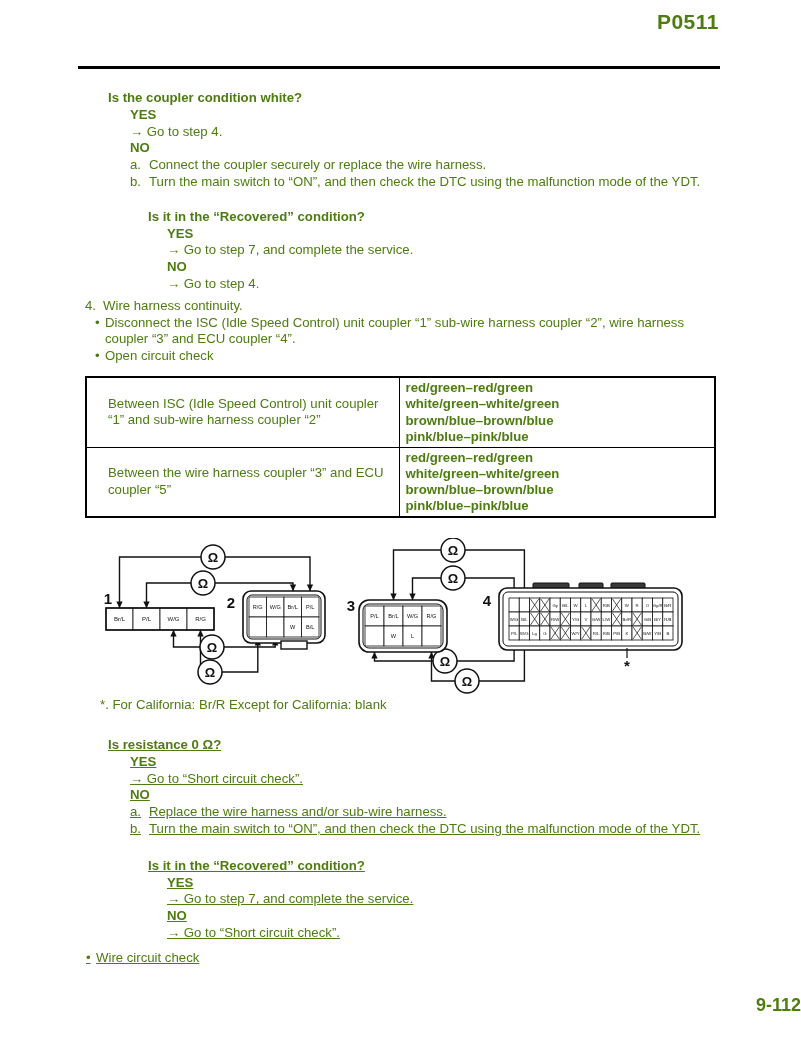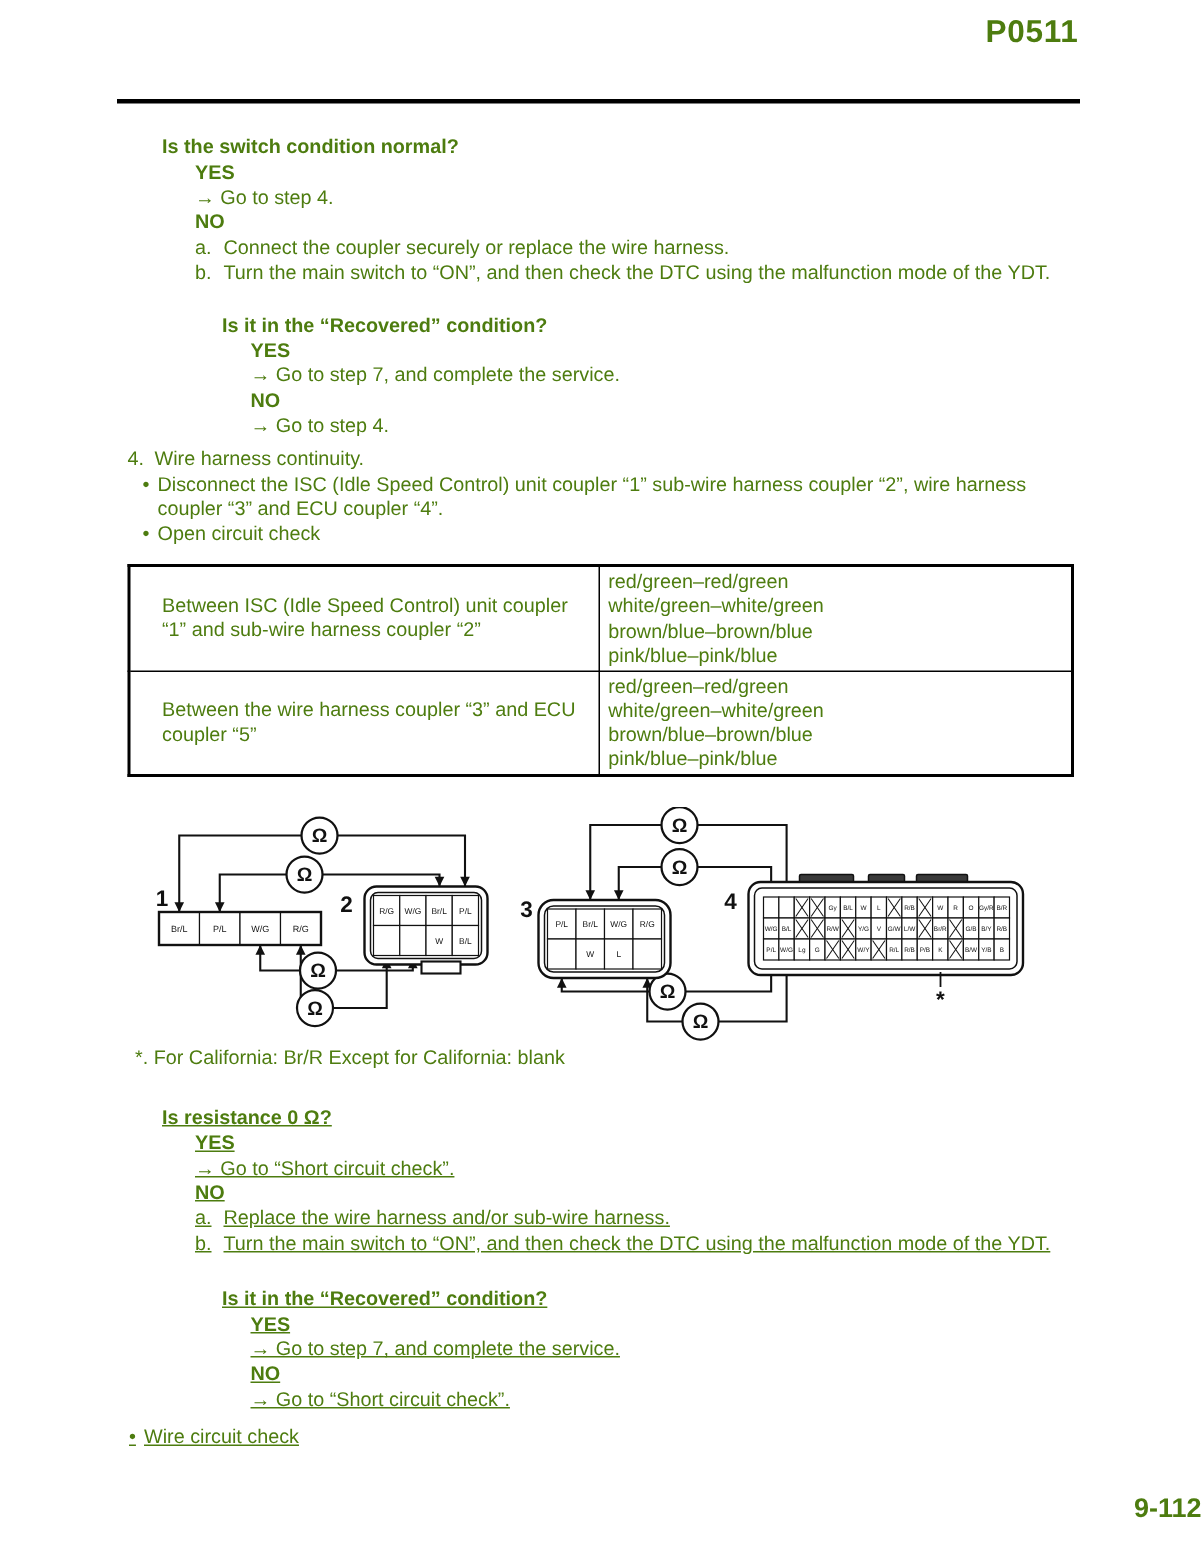--- a/index.html
+++ b/index.html
@@ -18,40 +18,40 @@
   .bullet-g{ flex:none; width:10px; }
   .num-g{ flex:none; width:18px; }
   .pl7{ padding-left:7px } .pl17{ padding-left:17px } .pl8{ padding-left:8px }
   .sp18{ height:18px } .sp20{ height:20px } .sp5{ height:5px } .sp8{ height:8px }
 
   .ctable { position:absolute; top:376px; left:85px; width:631px;
             border-collapse:collapse; border:2.5px solid #000; table-layout:fixed; }
   .ctable td { border:1.5px solid #000; font-size:13.2px; line-height:16.3px; padding:1px 6px; }
   .ctable tr { height:70px; }
   td.loc { vertical-align:middle; padding-left:21px; }
-  td.wires { vertical-align:top; padding-top:2px; }
+  td.wires { vertical-align:top; padding-top:2px;font-weight:bold; }
 
   #diagram-svg { position:absolute; left:85px; top:538px; }
   #diagram-svg text { font-family:"Liberation Sans", sans-serif; }
   .wire { fill:none; stroke:#111; stroke-width:1.4; }
 
-  .note { position:absolute; top:697px; left:90px; font-size:13.2px; }
+  .note { position:absolute; top:697px; left:100px; font-size:13.2px; }
   .footer { position:absolute; top:995px; left:0; width:100%; text-align:right;
             font-size:18px; font-weight:700; }
 </style>
 </head>
 <body>
 
 <div class="page">
 
   <div class="dtc-code">P0511</div>
   <div class="rule"></div>
 
   <div class="tb" style="top:90px; left:78px;">
-    <div class="b i1">Is the switch condition normal?</div>
+    <div class="b i1">Is the coupler condition white?</div>
     <div class="b i2">YES</div>
     <div class="i2">→ Go to step 4.</div>
     <div class="b i2">NO</div>
     <div class="flexline i2">
       <span class="letter">a.</span>
       <span>Connect the coupler securely or replace the wire harness.</span>
     </div>
     <div class="flexline i2">
       <span class="letter">b.</span>
       <span>Turn the main switch to “ON”, and then check the DTC using the malfunction mode of the YDT.</span>

